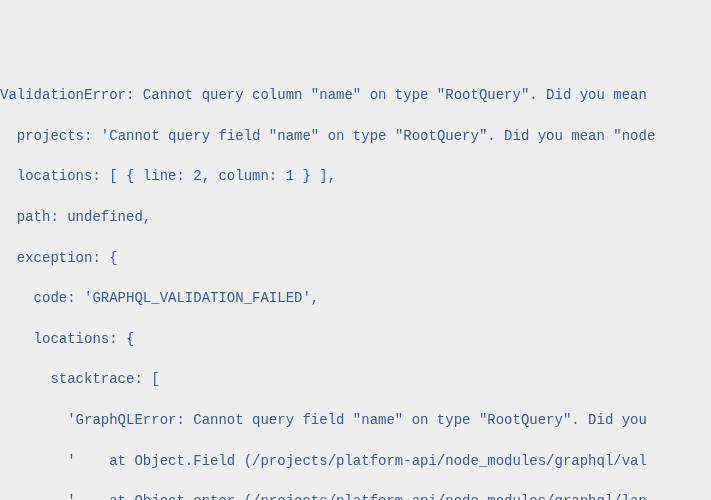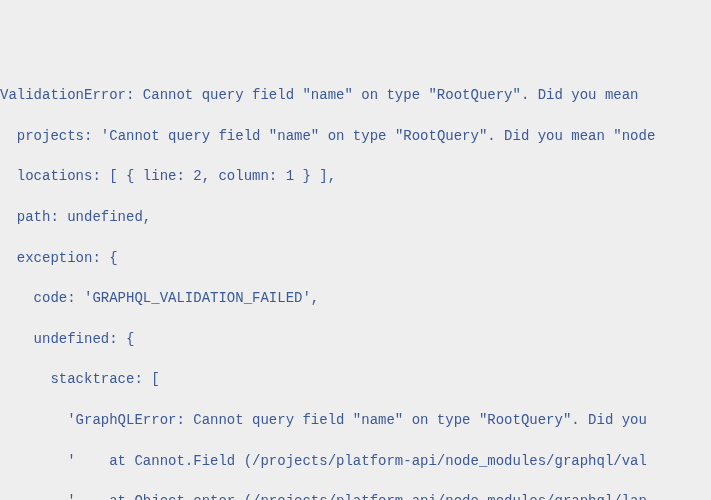--- a/index.html
+++ b/index.html
@@ -21,30 +21,30 @@
     }
     .line {
       display: block;
     }
   </style>
 </head>
 <body>
 
 
 
-<div class="line">ValidationError: Cannot query field "name" on type "RootQuery". Did you mean</div>
+<div class="line">ValidationError: Cannot query column "name" on type "RootQuery". Did you mean</div>
 <div class="line"><span>  projects: </span><span>'Cannot query field "name" on type "RootQuery". Did you mean "node</span></div>
 <div class="line">  locations: [ { line: 2, column: 1 } ],</div>
 <div class="line">  path: undefined,</div>
 <div class="line">  exception: {</div>
 <div class="line">    code: 'GRAPHQL_VALIDATION_FAILED',</div>
-<div class="line">    undefined: {</div>
+<div class="line">    locations: {</div>
 <div class="line">      stacktrace: [</div>
 <div class="line">        'GraphQLError: Cannot query field "name" on type "RootQuery". Did you</div>
-<div class="line">        '    at Cannot.Field (/projects/platform-api/node_modules/graphql/val</div>
+<div class="line">        '    at Object.Field (/projects/platform-api/node_modules/graphql/val</div>
 <div class="line">        '    at Object.enter (/projects/platform-api/node_modules/graphql/lan</div>
 
 
 
 
 
 
 
 
 

